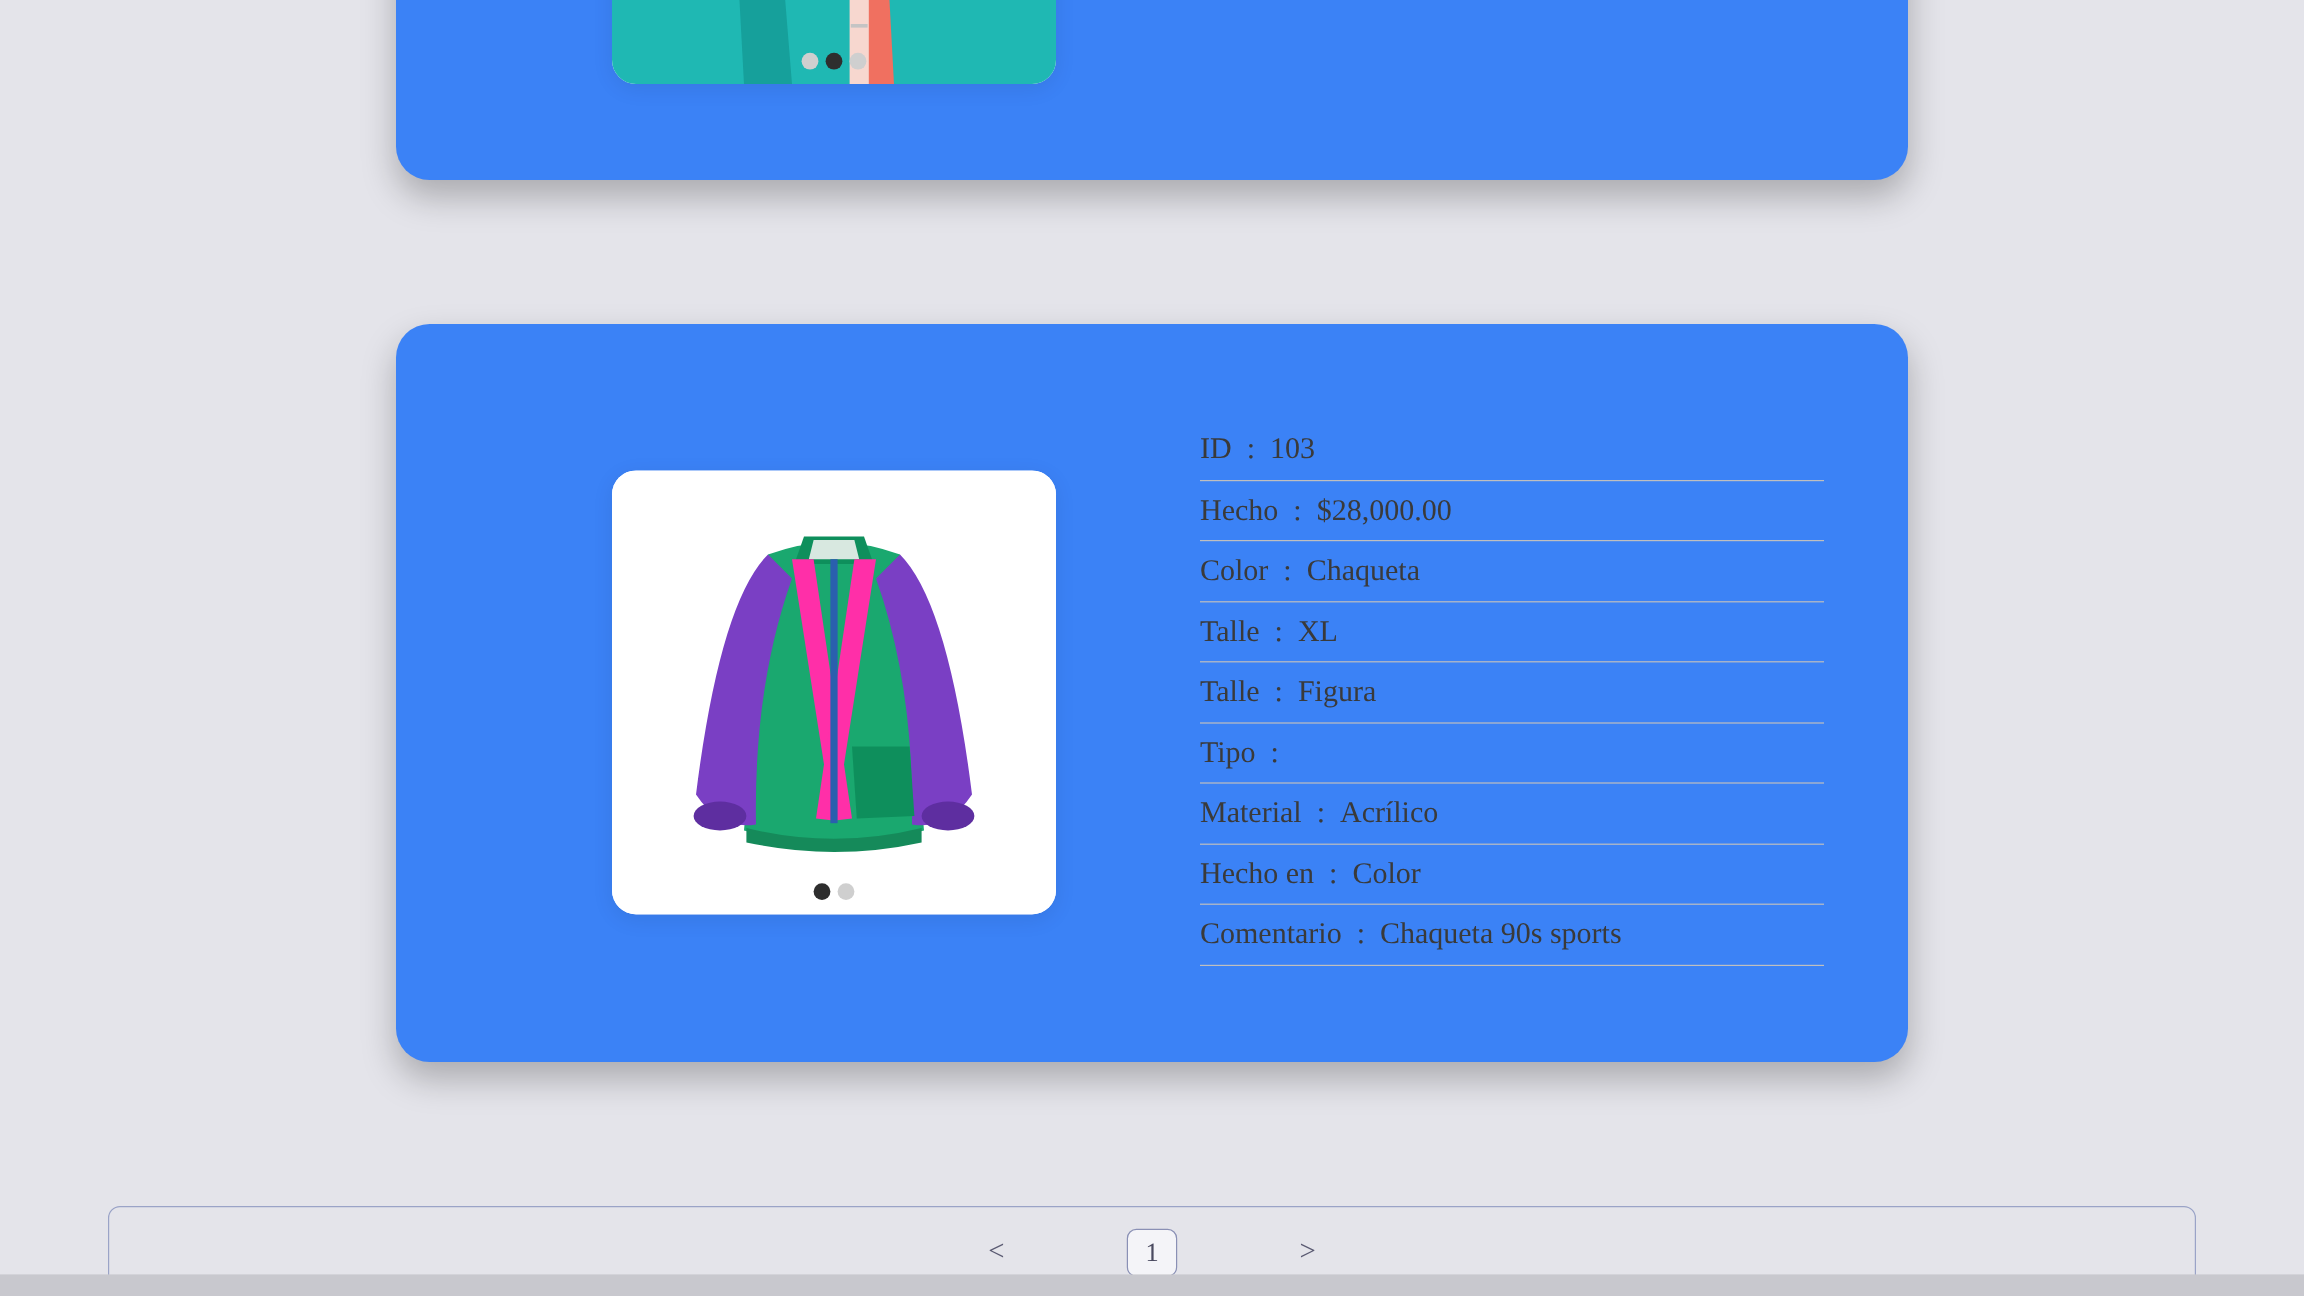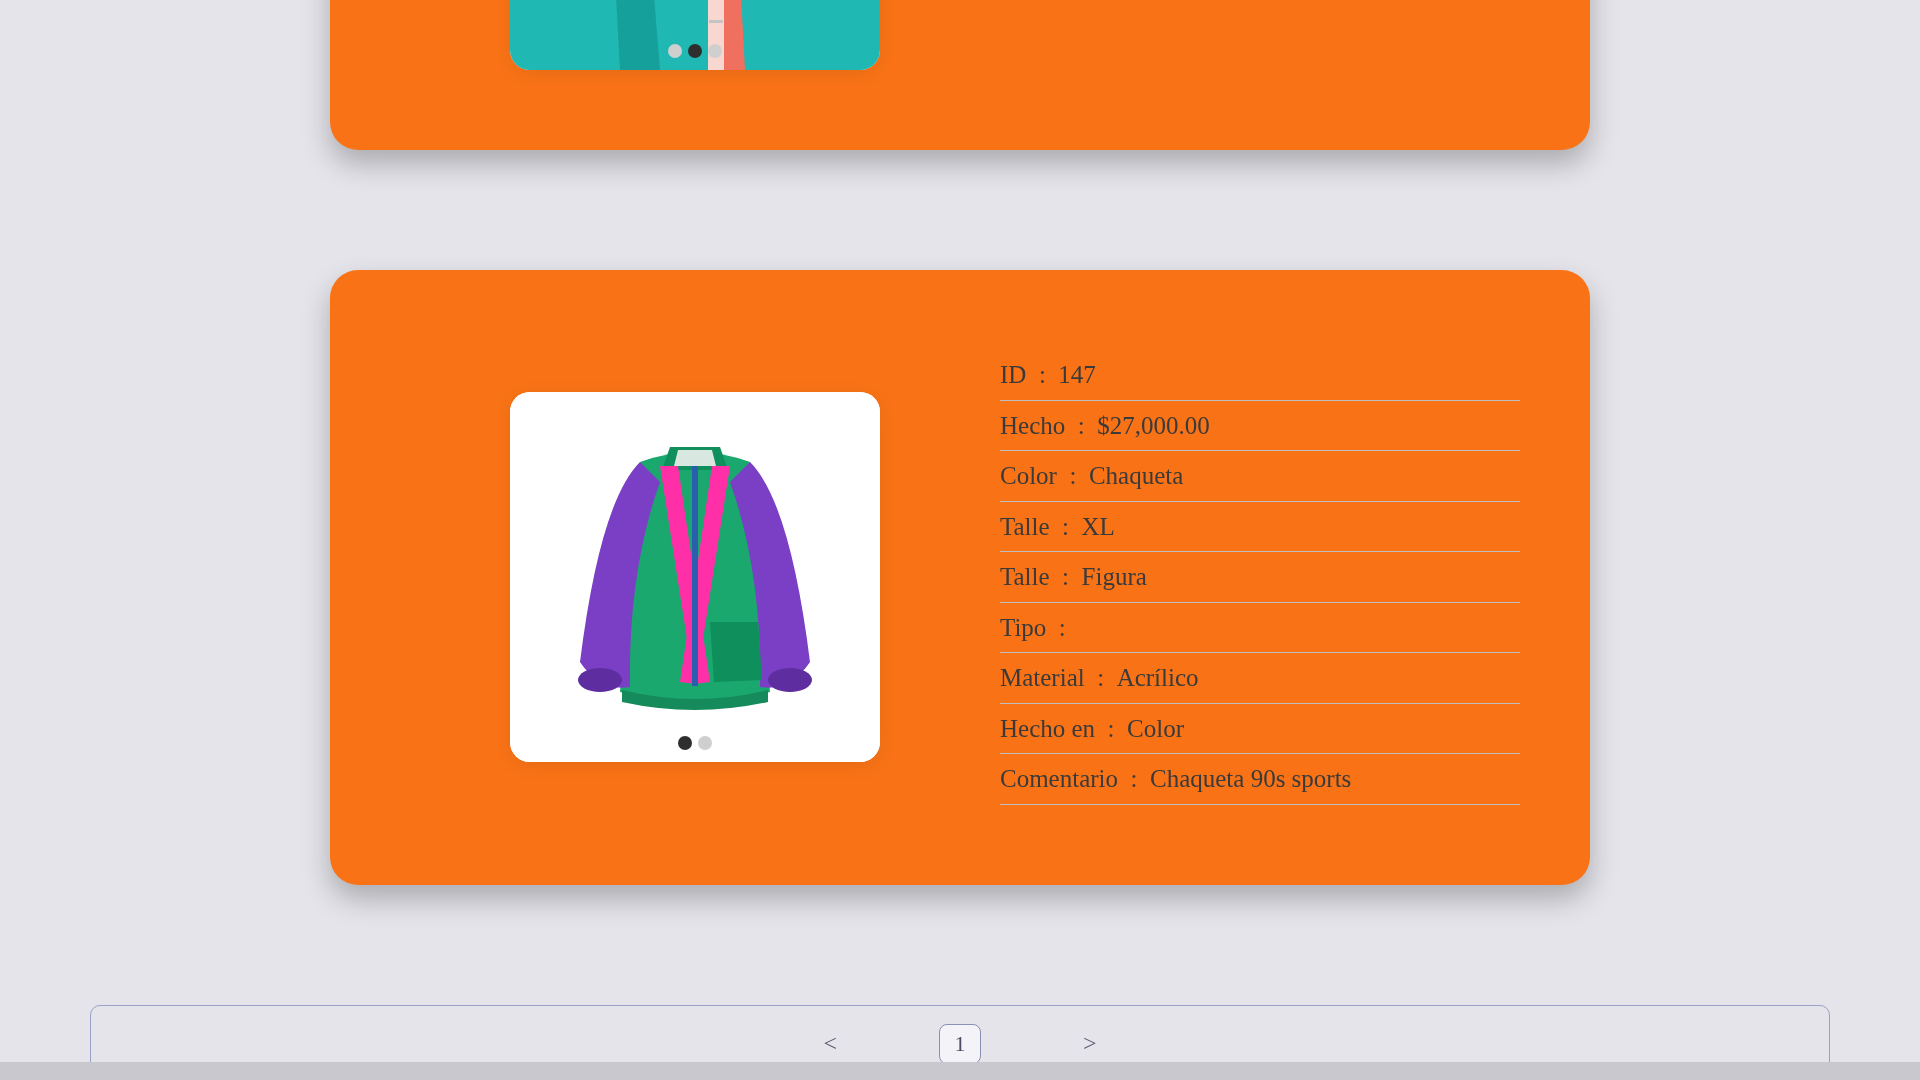--- a/index.html
+++ b/index.html
@@ -10,21 +10,21 @@
     font-family: Georgia, 'Times New Roman', serif;
     color: #3a3a3a;
     overflow-x: hidden;
   }
   .page {
     width: 1920px;
     margin: 0 auto;
     padding-bottom: 40px;
   }
   .card {
-    background: #f97316;
+    background: #3b82f6;
     width: 1260px;
     margin: 0 auto 120px auto;
     border-radius: 28px;
     box-shadow: 0 14px 28px rgba(0,0,0,0.25);
     padding: 80px 60px 80px 60px;
     display: flex;
     align-items: center;
     gap: 80px;
     position: relative;
   }
@@ -183,26 +183,26 @@
       </svg>
       <div class="dots">
         <span class="dot active"></span>
         <span class="dot"></span>
       </div>
     </div>
     <div class="details">
       <div class="detail-row">
         <span class="detail-label">ID</span>
         <span class="detail-sep">  :  </span>
-        <span class="detail-value">147</span>
+        <span class="detail-value">103</span>
       </div>
       <div class="detail-row">
         <span class="detail-label">Hecho</span>
         <span class="detail-sep">  :  </span>
-        <span class="detail-value">$27,000.00</span>
+        <span class="detail-value">$28,000.00</span>
       </div>
       <div class="detail-row">
         <span class="detail-label">Color</span>
         <span class="detail-sep">  :  </span>
         <span class="detail-value">Chaqueta</span>
       </div>
       <div class="detail-row">
         <span class="detail-label">Talle</span>
         <span class="detail-sep">  :  </span>
         <span class="detail-value">XL</span>

